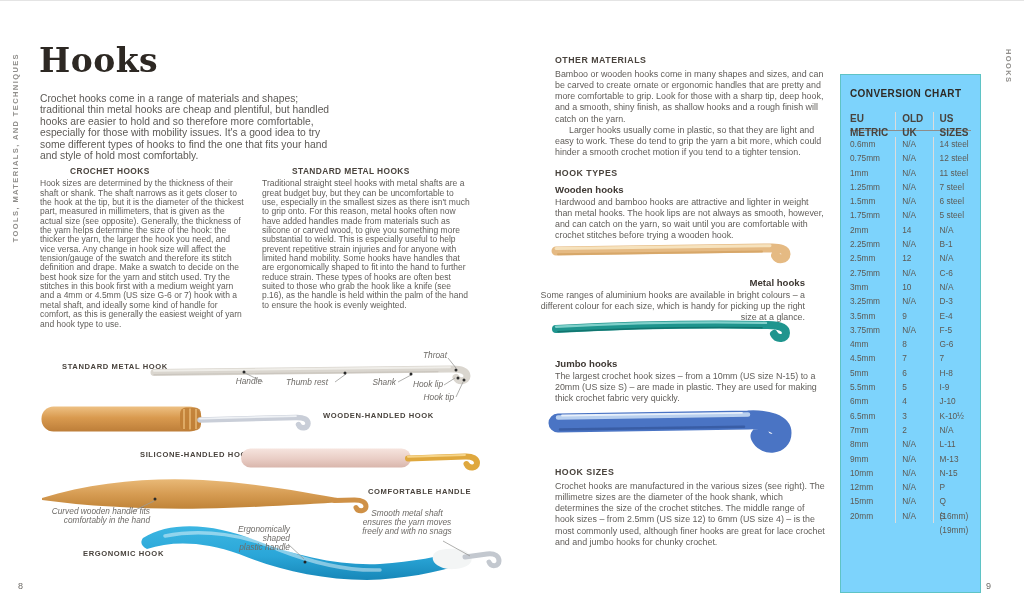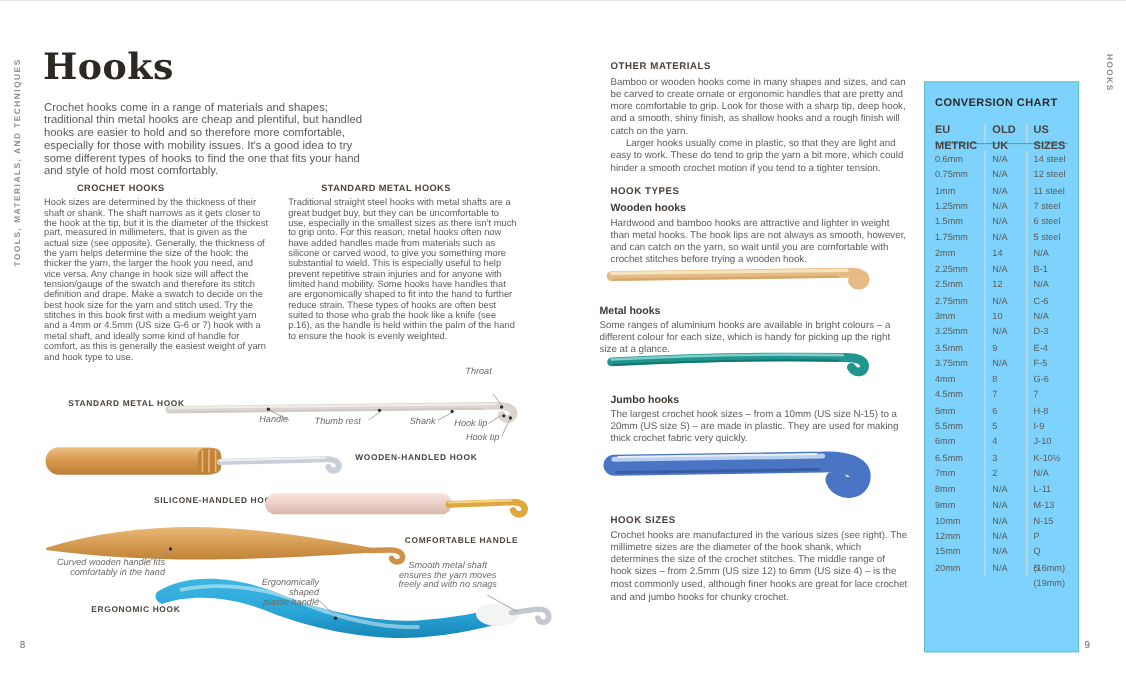--- a/index.html
+++ b/index.html
@@ -68,21 +68,21 @@
     <div class="colhead">STANDARD METAL HOOKS</div>
     <div>Traditional straight steel hooks with metal shafts are a great budget buy, but they can be uncomfortable to use, especially in the smallest sizes as there isn't much to grip onto. For this reason, metal hooks often now have added handles made from materials such as silicone or carved wood, to give you something more substantial to wield. This is especially useful to help prevent repetitive strain injuries and for anyone with limited hand mobility. Some hooks have handles that are ergonomically shaped to fit into the hand to further reduce strain. These types of hooks are often best suited to those who grab the hook like a knife (see p.16), as the handle is held within the palm of the hand to ensure the hook is evenly weighted.</div>
   </div>
 
   <div class="capslabel" style="left:62px;top:361px;">STANDARD METAL HOOK</div>
   <svg style="left:148px;top:346px;" width="356" height="66" viewBox="0 0 356 66">
     <path d="M 6,25.5 L 302,22 C 314,21.6 319,24.4 319,29 C 319,34.6 310.5,35.6 308,30.3" fill="none" stroke="#dad6cf" stroke-width="7" stroke-linecap="round"></path>
     <path d="M 6,23.8 L 302,20.3" fill="none" stroke="#efede8" stroke-width="2" stroke-linecap="round"></path>
     <path d="M 6,27.6 L 290,24.6" fill="none" stroke="#c7c2ba" stroke-width="1.2" stroke-linecap="round" opacity="0.8"></path>
   </svg>
-  <div class="ann ra" style="left:405px;top:332px;width:42px;">Throat</div>
+  <div class="ann ra" style="left:405px;top:350px;width:42px;">Throat</div>
   <div class="ann ra" style="left:218px;top:376px;width:44px;">Handle</div>
   <div class="ann" style="left:286px;top:377px;width:52px;">Thumb rest</div>
   <div class="ann ra" style="left:362px;top:377px;width:34px;">Shank</div>
   <div class="ann ra" style="left:407px;top:379px;width:36px;">Hook lip</div>
   <div class="ann ra" style="left:417px;top:392px;width:37px;">Hook tip</div>
 
   <svg style="left:40px;top:400px;" width="285" height="36" viewBox="0 0 285 36">
     <defs>
       <linearGradient id="wood1" x1="0" y1="0" x2="0" y2="1">
         <stop offset="0" stop-color="#eec184"></stop>
@@ -182,21 +182,21 @@
   <div class="abs" style="left:555px;top:183px;width:270px;">
     <div class="subhead">Wooden hooks</div>
     <div class="rbody" style="margin-top:2px;">Hardwood and bamboo hooks are attractive and lighter in weight than metal hooks. The hook lips are not always as smooth, however, and can catch on the yarn, so wait until you are comfortable with crochet stitches before trying a wooden hook.</div>
   </div>
   <svg style="left:552px;top:236px;" width="250" height="26" viewBox="0 0 250 26">
     <path d="M 4,14 L 218,11 C 229,10.6 234,13 234,17 C 234,22.4 226,23.4 223.5,18.4" fill="none" stroke="#e5ba83" stroke-width="9" stroke-linecap="round"></path>
     <path d="M 4,11.5 L 218,8.7" fill="none" stroke="#f6e2bd" stroke-width="3" stroke-linecap="round"></path>
     <path d="M 6,17.2 L 210,14.5" fill="none" stroke="#d3a263" stroke-width="2" stroke-linecap="round" opacity="0.8"></path>
   </svg>
 
-  <div class="abs" style="left:545px;top:276px;width:272px;">
+  <div class="abs" style="left:533px;top:276px;width:272px;text-align:right;">
     <div class="subhead">Metal hooks</div>
     <div class="rbody" style="margin-top:2px;">Some ranges of aluminium hooks are available in bright colours – a different colour for each size, which is handy for picking up the right size at a glance.</div>
   </div>
   <svg style="left:552px;top:310px;" width="250" height="34" viewBox="0 0 250 34">
     <path d="M 4,18 C 80,14 160,13 216,14 C 228,14 234,17 234,22 C 234,28 225,29 222,23" fill="none" stroke="#1f958e" stroke-width="8" stroke-linecap="round"></path>
     <path d="M 4,15.8 C 80,11.8 160,10.8 214,11.9" fill="none" stroke="#7fd0ca" stroke-width="2.4" stroke-linecap="round"></path>
     <path d="M 6,20.8 C 80,17 160,16 210,16.8" fill="none" stroke="#0f6e68" stroke-width="1.6" stroke-linecap="round" opacity="0.85"></path>
   </svg>
 
   <div class="abs" style="left:555px;top:357px;width:270px;">

